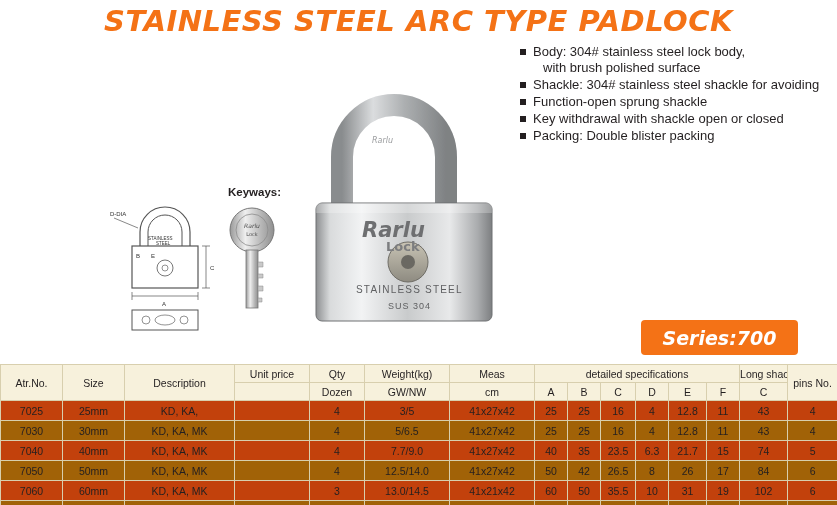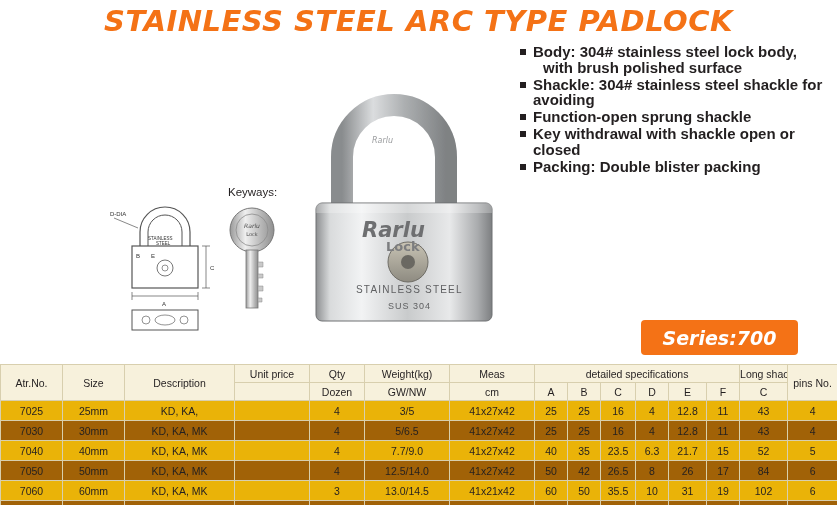--- a/index.html
+++ b/index.html
@@ -39,26 +39,25 @@
 
   
   .features {
     position: absolute;
     top: 44px;
     left: 520px;
     width: 316px;
   }
   .feature {
     position: relative;
-    font-size: 15px;
+    font-size: 13px;
     line-height: 15.5px;
     color: #231f20;
     padding-left: 13px;
     margin-bottom: 1.5px;
-    font-weight: bold;
   }
   .feature .bullet {
     position: absolute;
     left: 0;
     top: 5px;
     width: 6px;
     height: 6px;
     background: #231f20;
   }
   .feature .cont {
@@ -85,21 +84,21 @@
     font-family: "DejaVu Sans", sans-serif;
     text-align: right;
   }
 
   
   .keyways-label {
     position: absolute;
     left: 228px;
     top: 186px;
     font-size: 11.5px;
-    font-weight: normal;
+    font-weight: bold;
     color: #231f20;
   }
 
   
   .drawing {
     position: absolute;
     left: 110px;
     top: 198px;
   }
   .key-art {
@@ -135,21 +134,21 @@
     font-weight: normal;
     overflow: hidden;
     white-space: nowrap;
   }
   table.spec thead th {
     background: #f7f1dc;
     font-size: 10.5px;
     height: 17px;
   }
   table.spec tbody tr.odd td {
-    background: #eab308;
+    background: #c2410c;
   }
   table.spec tbody tr.even td {
     background: #a16207;
   }
   td.col-atr { color: #231f20; }
   .hdr-span { font-size: 10.5px; }
 </style>
 </head>
 <body>
 
@@ -366,21 +365,21 @@
           <td></td>
           <td>4</td>
           <td>7.7/9.0</td>
           <td>41x27x42</td>
           <td>40</td>
           <td>35</td>
           <td>23.5</td>
           <td>6.3</td>
           <td>21.7</td>
           <td>15</td>
-          <td>52</td>
+          <td>74</td>
           <td>5</td>
         </tr>
         <tr class="even">
           <td class="col-atr">7050</td>
           <td>50mm</td>
           <td>KD, KA, MK</td>
           <td></td>
           <td>4</td>
           <td>12.5/14.0</td>
           <td>41x27x42</td>

